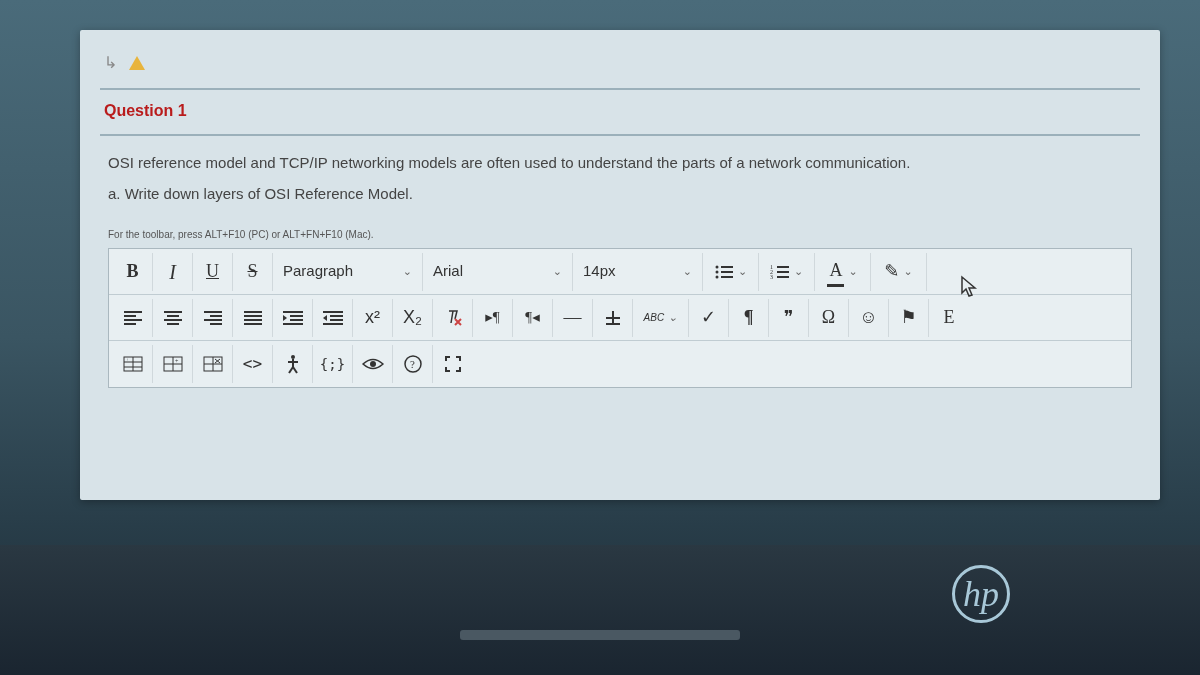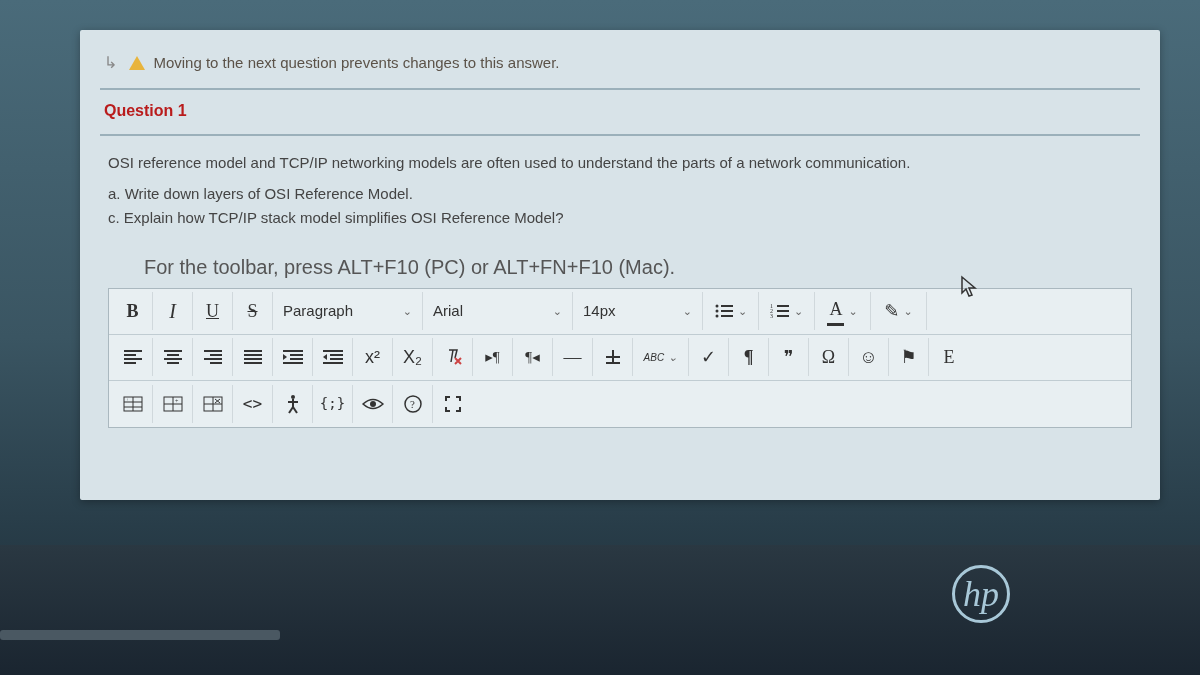--- a/index.html
+++ b/index.html
@@ -50,21 +50,21 @@
   }
   .question-body {
     padding: 16px 8px 12px 8px;
     color: #444;
     font-size: 15px;
     line-height: 1.5;
   }
   .question-body .intro { margin-bottom: 8px; }
   .question-body .parts { margin-bottom: 22px; }
   .question-body .parts div { margin-bottom: 2px; }
-  .toolbar-hint { font-size: 20px; color: #555; margin-bottom: 6px; margin-left: 36px; }
+  .toolbar-hint { font-size: 10px; color: #555; margin-bottom: 6px; }
   .cursor-icon {
     position: absolute;
     right: 220px;
     top: 275px;
     font-size: 22px;
     color: #444;
   }
   .editor-toolbar {
     border: 1px solid #aab8bf;
     background: #e8eff2;
@@ -109,21 +109,21 @@
   .italic { font-style: italic; font-family: "Times New Roman", serif; font-size: 20px; }
   .laptop-bottom {
     position: absolute;
     bottom: 0;
     left: 0;
     right: 0;
     height: 130px;
     background: linear-gradient(180deg, #2a3842 0%, #1a2530 100%);
     display: flex;
     align-items: center;
-    justify-content: flex-start;
+    justify-content: center;
   }
   .hp-logo {
     font-family: "Brush Script MT", cursive;
     font-size: 36px;
     color: #a8c8d8;
     border: 3px solid #a8c8d8;
     border-radius: 50%;
     width: 58px;
     height: 58px;
     display: flex;
@@ -144,30 +144,28 @@
   svg { display: block; }
 </style>
 </head>
 <body>
 
 <div class="screen">
 
   <div class="warning-bar">
     <span class="arrow-icon">↳</span>
     <span class="warning-icon"></span>
-    <span>Moving to the next question prevents changes to this answer.</span>
   </div>
 
   <div class="question-header">Question 1</div>
 
   <div class="question-body">
     <div class="intro">OSI reference model and TCP/IP networking models are often used to understand the parts of a network communication.</div>
     <div class="parts">
       <div>a. Write down layers of OSI Reference Model.</div>
-      <div>c. Explain how TCP/IP stack model simplifies OSI Reference Model?</div>
     </div>
     <div class="toolbar-hint">For the toolbar, press ALT+F10 (PC) or ALT+FN+F10 (Mac).</div>
 
     <span class="cursor-icon">
       <svg width="20" height="24" viewBox="0 0 20 24">
           <path d="M2 2 L2 18 L6 14 L9 21 L12 20 L9 13 L15 13 Z" fill="none" stroke="#333" stroke-width="1.5"></path>
         </svg>
     </span>
 
     <div class="editor-toolbar">

